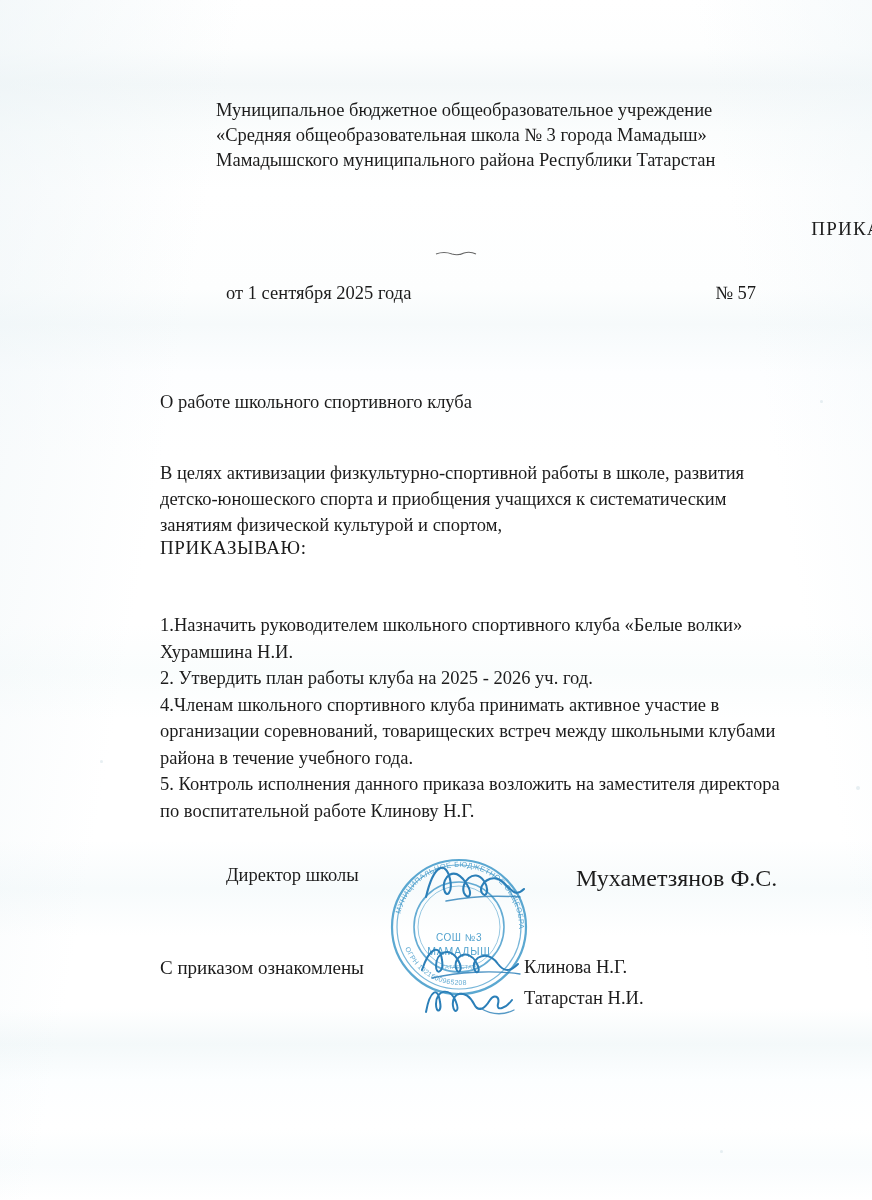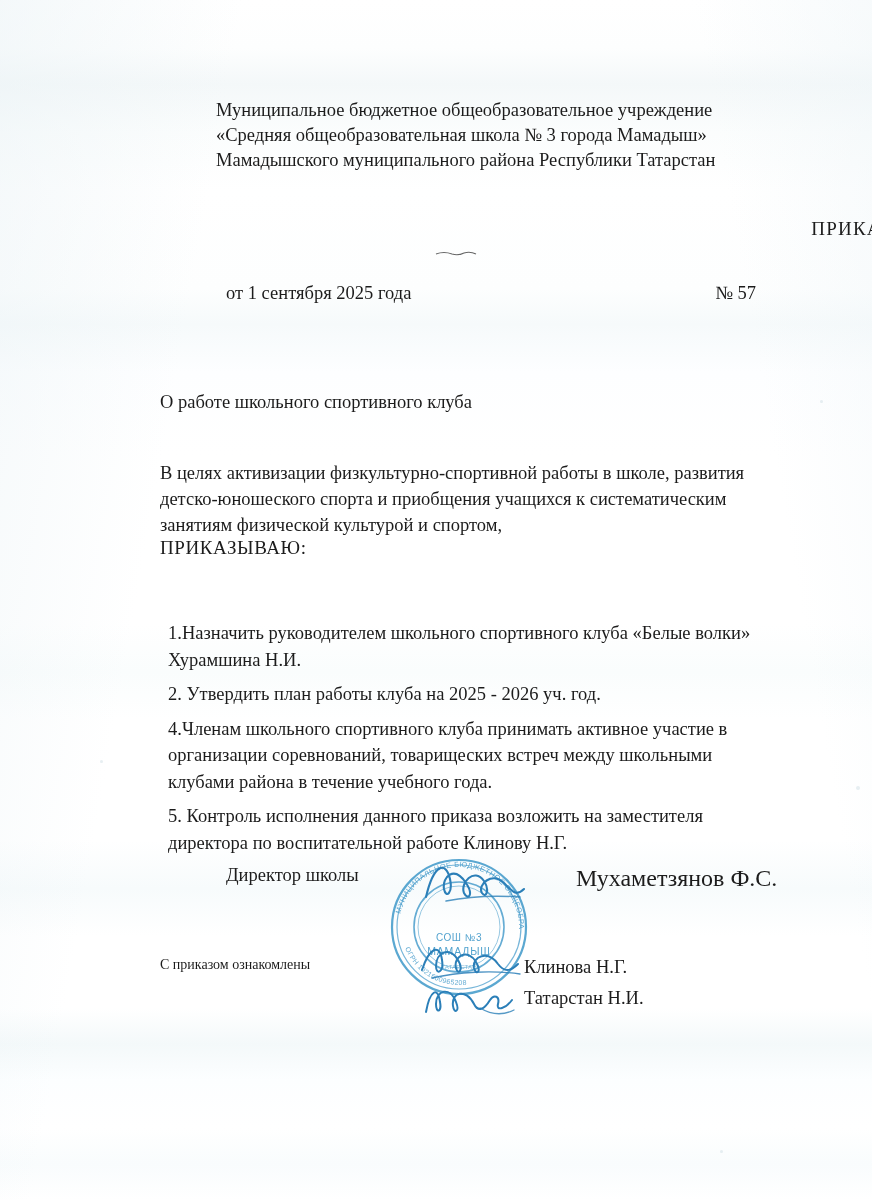--- a/index.html
+++ b/index.html
@@ -139,21 +139,21 @@
   .items {
     position: absolute;
     left: 140px;
     top: 612px;
     width: 620px;
     font-size: 18.5px;
     line-height: 26.5px;
     color: #1c1c1c;
   }
   .items p {
-    margin: 8px;
+    margin: 0;
   }
 
   .sign-director {
     position: absolute;
     left: 206px;
     top: 865px;
     font-size: 18.5px;
     color: #1c1c1c;
   }
   .sign-director-name {
@@ -161,21 +161,21 @@
     left: 556px;
     top: 865px;
     font-size: 24px;
     color: #1c1c1c;
   }
 
   .ack-label {
     position: absolute;
     left: 140px;
     top: 957px;
-    font-size: 14px;
+    font-size: 19px;
     color: #1c1c1c;
   }
   .ack-name-1 {
     position: absolute;
     left: 504px;
     top: 957px;
     font-size: 18.5px;
     color: #1c1c1c;
   }
   .ack-name-2 {

